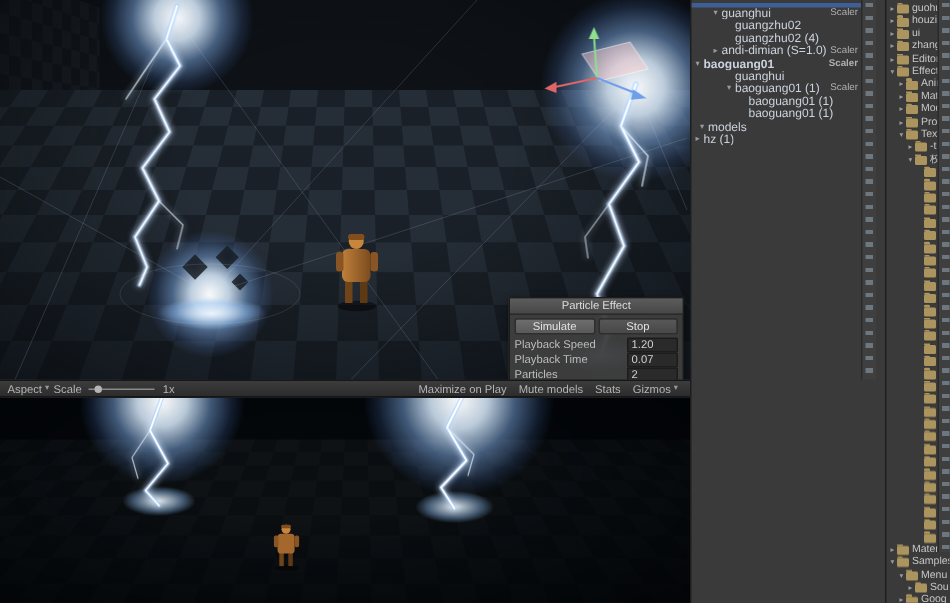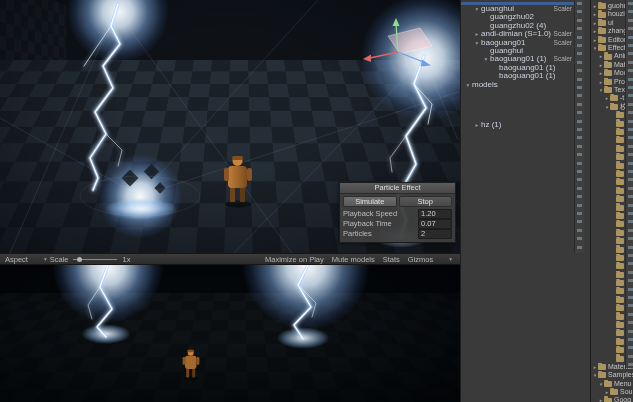--- a/index.html
+++ b/index.html
@@ -19,21 +19,21 @@
 
   .glow{position:absolute;border-radius:50%;pointer-events:none;z-index:2;
     background:radial-gradient(closest-side,rgba(255,255,255,.98),rgba(220,238,255,.85) 25%,rgba(140,190,255,.45) 50%,rgba(90,140,230,.16) 72%,transparent 85%);}
   .base-glow{position:absolute;border-radius:50%;pointer-events:none;z-index:2;
     background:radial-gradient(closest-side,rgba(240,248,255,.9),rgba(150,200,255,.4) 55%,transparent 82%);}
   .dark-sprite{position:absolute;z-index:3;background:radial-gradient(#10151a,#1b2128);opacity:.85;transform:rotate(45deg);}
 
   .scene svg,.game svg{position:absolute;left:0;top:0;z-index:4;pointer-events:none;}
 
   
-  .pp{position:absolute;left:339px;top:182px;width:117px;z-index:6;box-sizing:border-box;
+  .pp{position:absolute;left:339px;top:198px;width:117px;z-index:6;box-sizing:border-box;
       background:rgba(62,62,62,.96);border:1px solid #1c1c1c;box-shadow:0 1px 4px rgba(0,0,0,.5);
       font-size:7.5px;color:#c8c8c8;}
   .pp-header{height:10px;line-height:10px;text-align:center;color:#ddd;
       background:linear-gradient(#5c5c5c,#474747);border-bottom:1px solid #2a2a2a;}
   .pp-body{padding:2px 3px 3px;}
   .pp-btnrow{display:flex;gap:2px;margin-bottom:2px;}
   .pp-btn{flex:1;height:9px;line-height:9px;text-align:center;border:1px solid #2e2e2e;border-radius:2px;
       background:linear-gradient(#6e6e6e,#595959);color:#e2e2e2;}
   .pp-btn.stop{background:linear-gradient(#585858,#484848);}
   .pp-row{display:flex;align-items:flex-start;height:10px;}
@@ -44,21 +44,21 @@
   
   .toolbar{position:absolute;left:0;top:253px;width:460px;height:12px;box-sizing:border-box;
       background:linear-gradient(#3c3c3c,#2c2c2c);border-top:1px solid #161616;border-bottom:1px solid #161616;
       display:flex;align-items:center;font-size:7.5px;color:#b5b5b5;z-index:5;}
   .tb-left{display:flex;align-items:center;gap:3px;margin-left:5px;}
   .tb-caret{font-size:5.5px;color:#999;}
   .tb-slider{position:relative;width:44px;height:7px;margin:0 2px;}
   .tb-track{position:absolute;left:0;right:0;top:3px;height:1px;background:#8a8a8a;}
   .tb-thumb{position:absolute;left:4px;top:1px;width:5px;height:5px;border-radius:50%;background:#b5b5b5;}
   .tb-right{margin-left:auto;display:flex;align-items:center;gap:8px;margin-right:8px;}
-  .tb-btn{white-space:nowrap;display:flex;align-items:center;gap:16px;}
+  .tb-btn{white-space:nowrap;display:flex;align-items:center;gap:2px;}
 
   
   .game{position:absolute;left:0;top:265px;width:460px;height:137px;overflow:hidden;background:#04070a;}
   .game-floor{position:absolute;left:-40px;top:28px;width:560px;height:220px;
     background:conic-gradient(#262e36 0 25%,#1a2027 0 50%,#262e36 0 75%,#1a2027 0);
     background-size:30px 30px;transform:perspective(300px) rotateX(58deg);transform-origin:50% 0;
     opacity:.5;filter:brightness(.6);}
   .game .vignette{background:radial-gradient(ellipse at 45% 35%,transparent 30%,rgba(0,2,4,.75) 95%);}
 
   
@@ -269,21 +269,21 @@
         </div>
         <div class="h-row" style="padding-left: 21px;">
           <span class="tri"></span>
           <span class="h-label">guangzhu02 (4)</span>
         </div>
         <div class="h-row" style="padding-left: 12px;">
           <span class="tri">▸</span>
           <span class="h-label">andi-dimian (S=1.0)</span>
           <span class="badge">Scaler</span>
         </div>
-        <div class="h-row" style="padding-left: 12px;">
+        <div class="h-row" style=" font-weight: bold;">
           <span class="tri">▾</span>
           <span class="h-label">baoguang01</span>
           <span class="badge">Scaler</span>
         </div>
         <div class="h-row" style="padding-left: 21px;">
           <span class="tri"></span>
           <span class="h-label">guanghui</span>
         </div>
         <div class="h-row" style="padding-left: 21px;">
           <span class="tri">▾</span>
@@ -295,21 +295,21 @@
           <span class="h-label">baoguang01 (1)</span>
         </div>
         <div class="h-row" style="padding-left: 30px;">
           <span class="tri"></span>
           <span class="h-label">baoguang01 (1)</span>
         </div>
         <div class="h-row" style="padding-left: 3px;">
           <span class="tri">▾</span>
           <span class="h-label">models</span>
         </div>
-        <div class="h-row" style="padding-left: 12px; margin-top: 32px;">
+        <div class="h-row" style="padding-left: 0;">
           <span class="tri">▸</span>
           <span class="h-label">hz (1)</span>
         </div>
       </div>
   </div>
   <div class="icon-strip strip-h"></div>
 
   <div class="project">
     <div class="p-list">
         <div class="p-row" style="padding-left: 1px;">

